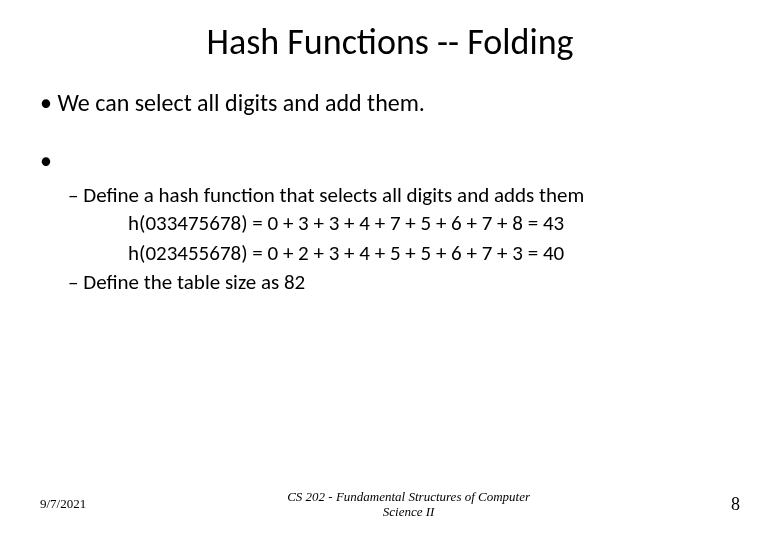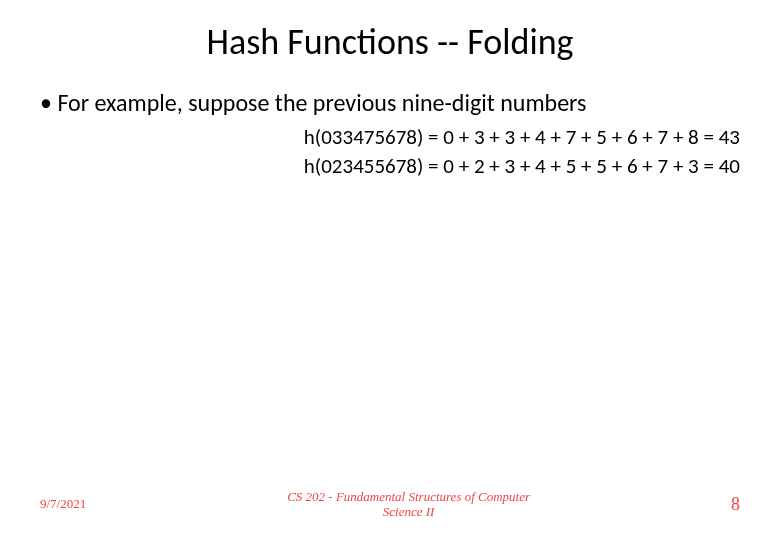--- a/index.html
+++ b/index.html
@@ -5,41 +5,49 @@
   * { margin: 0; padding: 0; box-sizing: border-box; }
   html, body { width: 780px; height: 540px; background: #fff; font-family: Calibri, Arial, sans-serif; color: #000; }
   .slide { width: 780px; height: 540px; position: relative; padding: 20px 40px 0 40px; }
   .title { font-size: 36px; text-align: center; margin-bottom: 24px; font-weight: 400; }
   ul.top { list-style: none; }
   ul.top > li { font-size: 24px; margin-bottom: 28px; line-height: 1.25; }
   .bullet1::before { content: "• "; }
   ul.sub { list-style: none; margin-top: 6px; }
   ul.sub > li { font-size: 21px; margin-left: 28px; line-height: 1.25; margin-bottom: 2px; }
   .dash::before { content: "– "; }
-  .calc { font-size: 21px; margin-left: 60px; line-height: 1.3; text-align: right; }
-  .footer { position: absolute; bottom: 20px; left: 0; width: 780px; display: flex; align-items: center; justify-content: space-between; padding: 0 40px; font-family: "Times New Roman", serif; color: #ef4444; }
+  .calc { font-size: 21px; margin-left: 60px; line-height: 1.3; }
+  .footer { position: absolute; bottom: 20px; left: 0; width: 780px; display: flex; align-items: center; justify-content: space-between; padding: 0 40px; font-family: "Times New Roman", serif; color: #000000; }
   .footer .date { font-size: 13px; }
   .footer .course { font-size: 13px; text-align: center; flex: 1; line-height: 1.2; font-style: italic; }
   .footer .pagenum { font-size: 18px; }
 </style>
 </head>
 <body>
 
 <div class="slide">
   <h1 class="title">Hash Functions -- Folding</h1>
 
   <ul class="top">
     <li class="bullet1">
-      <span>For example, suppose the previous nine-digit numbers</span>
+      <span>We can select all digits and add them.</span>
+    </li>
+    <li class="bullet1">
       <ul class="sub">
+        <li class="dash">
+          <span>Define a hash function that selects all digits and adds them</span>
+        </li>
         <li>
           <div class="calc">h(033475678) = 0 + 3 + 3 + 4 + 7 + 5 + 6 + 7 + 8 = 43</div>
         </li>
         <li>
           <div class="calc">h(023455678) = 0 + 2 + 3 + 4 + 5 + 5 + 6 + 7 + 3 = 40</div>
+        </li>
+        <li class="dash">
+          <span>Define the table size as 82</span>
         </li>
       </ul>
     </li>
   </ul>
 
   <div class="footer">
     <div class="date">9/7/2021</div>
     <div class="course">
       <span>CS 202 - Fundamental Structures of Computer</span><br>
       <span>Science II</span>

